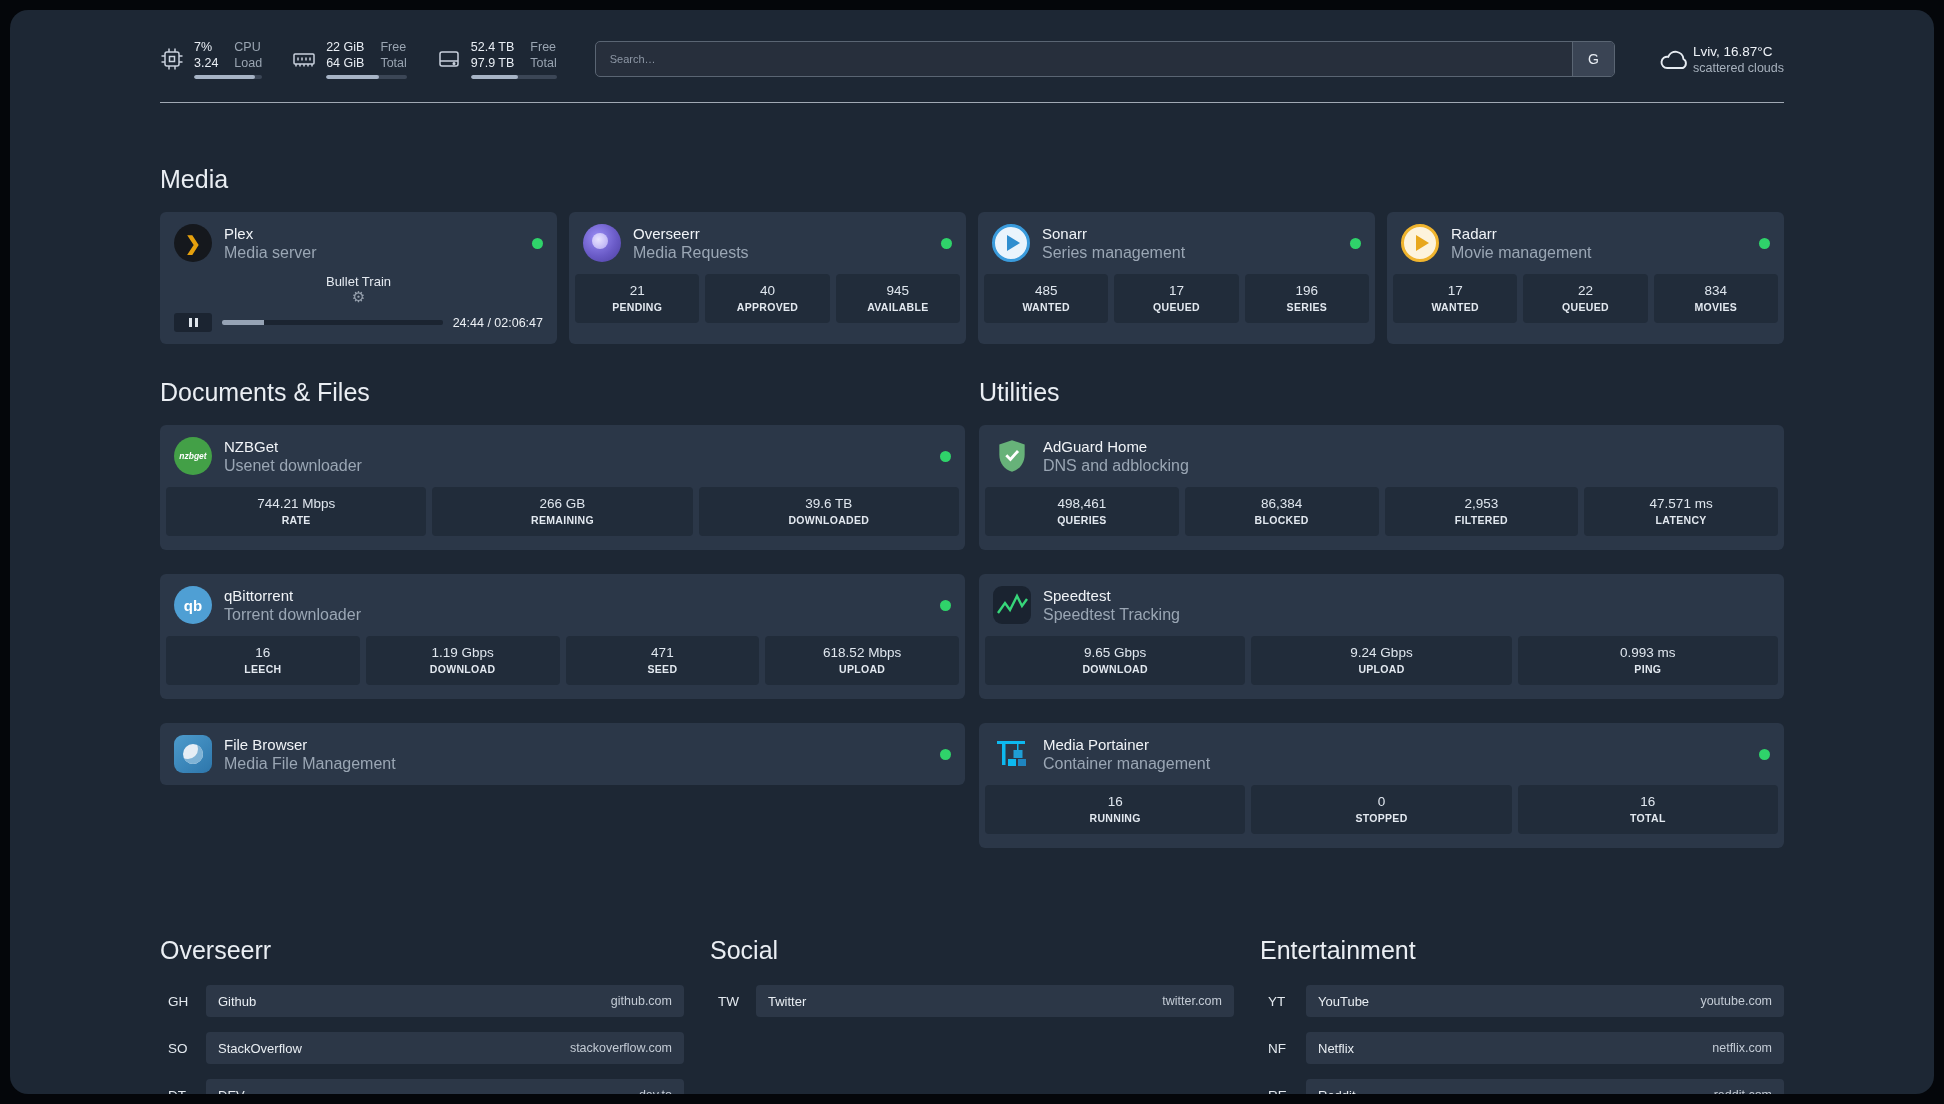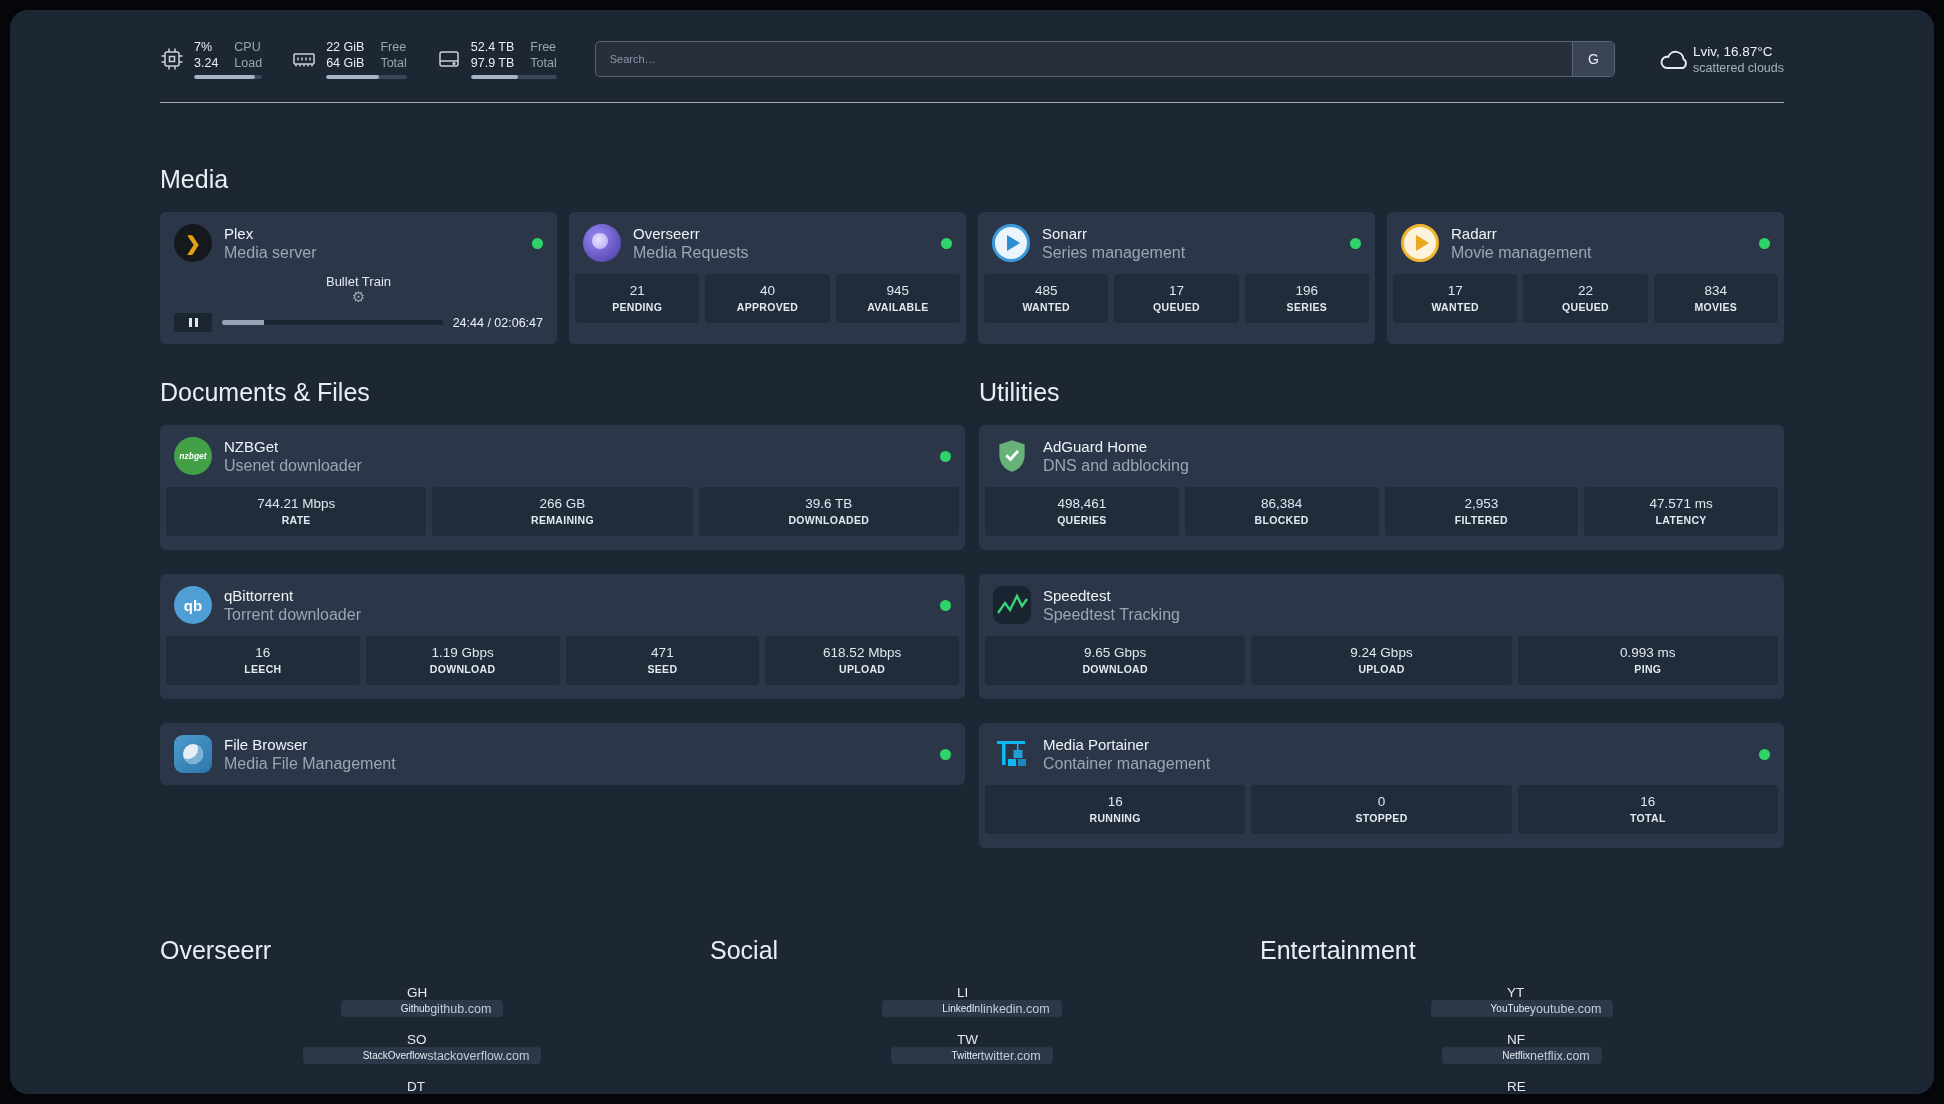--- a/index.html
+++ b/index.html
@@ -87,25 +87,25 @@
   .time { font-size:12.5px; color:#ecf0f5; white-space:nowrap; }
 
   
   .two-col { display:grid; grid-template-columns:1fr 1fr; gap:14px; margin-top:34px; }
   .col .section-title { margin-bottom:18px; }
   .col .card { margin-bottom:24px; }
 
   
   .bookmarks { display:grid; grid-template-columns:repeat(3,1fr); gap:26px; margin-top:64px; }
   .bookmarks .section-title { margin-bottom:20px; }
-  .bm-row { display:flex; align-items:center; height:32px; margin-bottom:15px; cursor:pointer;flex-direction:column; }
+  .bm-row { display:flex; align-items:center; height:32px; margin-bottom:15px; cursor:pointer; }
   .bm-abbr { width:46px; font-size:13.5px; color:#e3e9ef; padding-left:8px; flex:none; }
   .bm-bar { flex:1; height:32px; background:#2c3747; border-radius:4px; display:flex;
      align-items:center; justify-content:space-between; padding:0 12px; }
-  .bm-name { font-size:10px; color:#e8edf2;margin-left:48px; }
+  .bm-name { font-size:13px; color:#e8edf2; }
   .bm-url { font-size:12.5px; color:#c3cbd5; }
 </style>
 </head>
 <body>
 
 <div class="app">
 
   <header class="topbar">
     <div class="resources">
 
@@ -496,27 +496,20 @@
         <div class="bm-bar">
           <span class="bm-name">DEV</span>
           <span class="bm-url">dev.to</span>
         </div>
       </div>
     </section>
 
     <section>
       <h2 class="section-title">Social</h2>
       <div class="bm-row">
-        <span class="bm-abbr">LI</span>
-        <div class="bm-bar">
-          <span class="bm-name">LinkedIn</span>
-          <span class="bm-url">linkedin.com</span>
-        </div>
-      </div>
-      <div class="bm-row">
         <span class="bm-abbr">TW</span>
         <div class="bm-bar">
           <span class="bm-name">Twitter</span>
           <span class="bm-url">twitter.com</span>
         </div>
       </div>
     </section>
 
     <section>
       <h2 class="section-title">Entertainment</h2>

